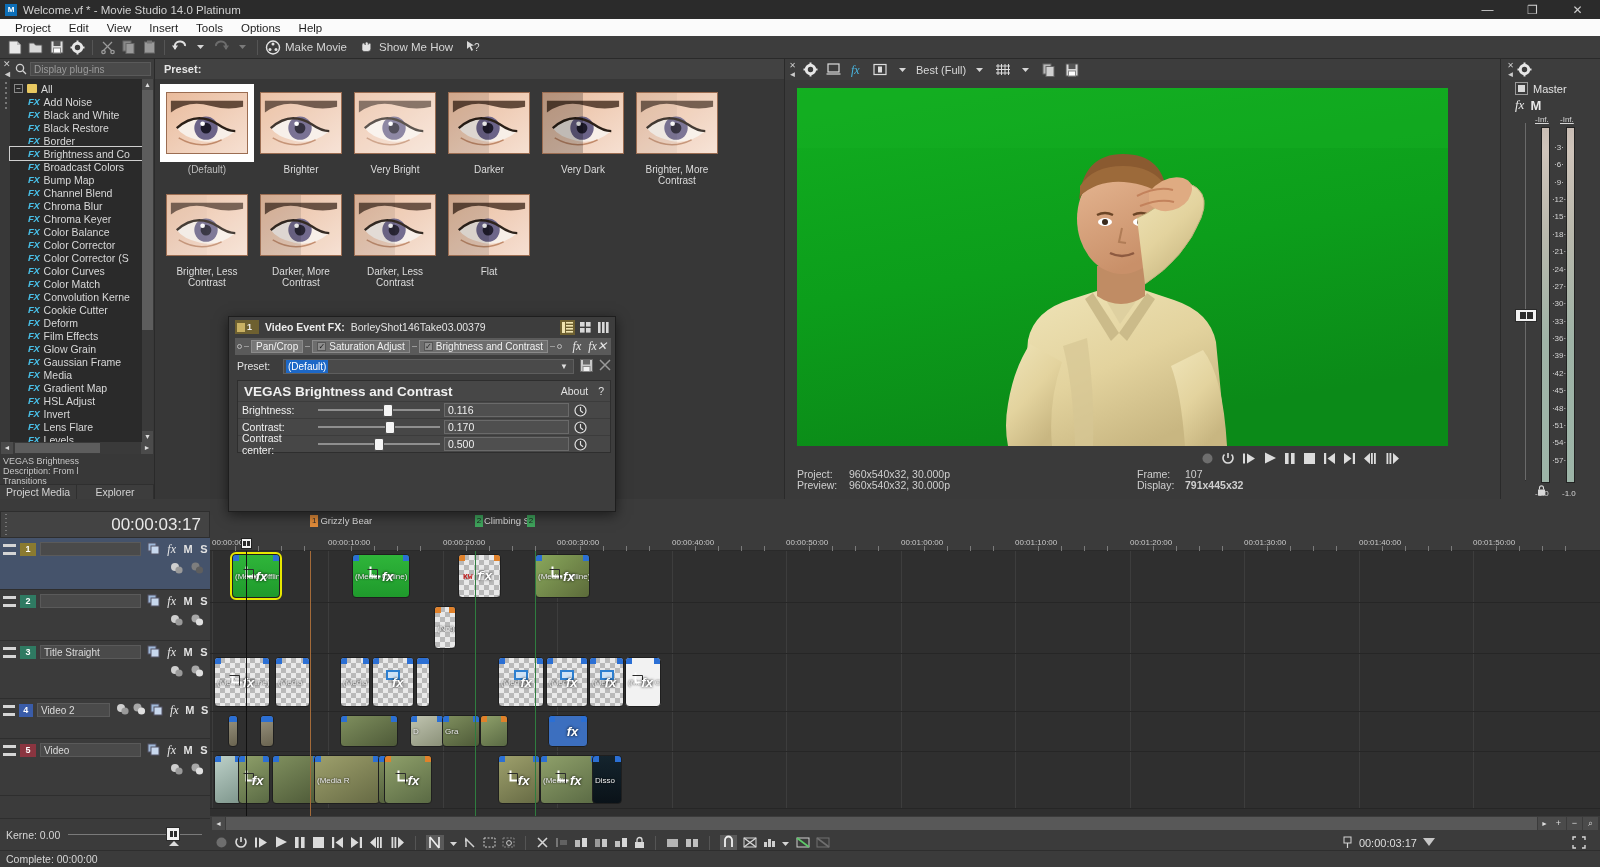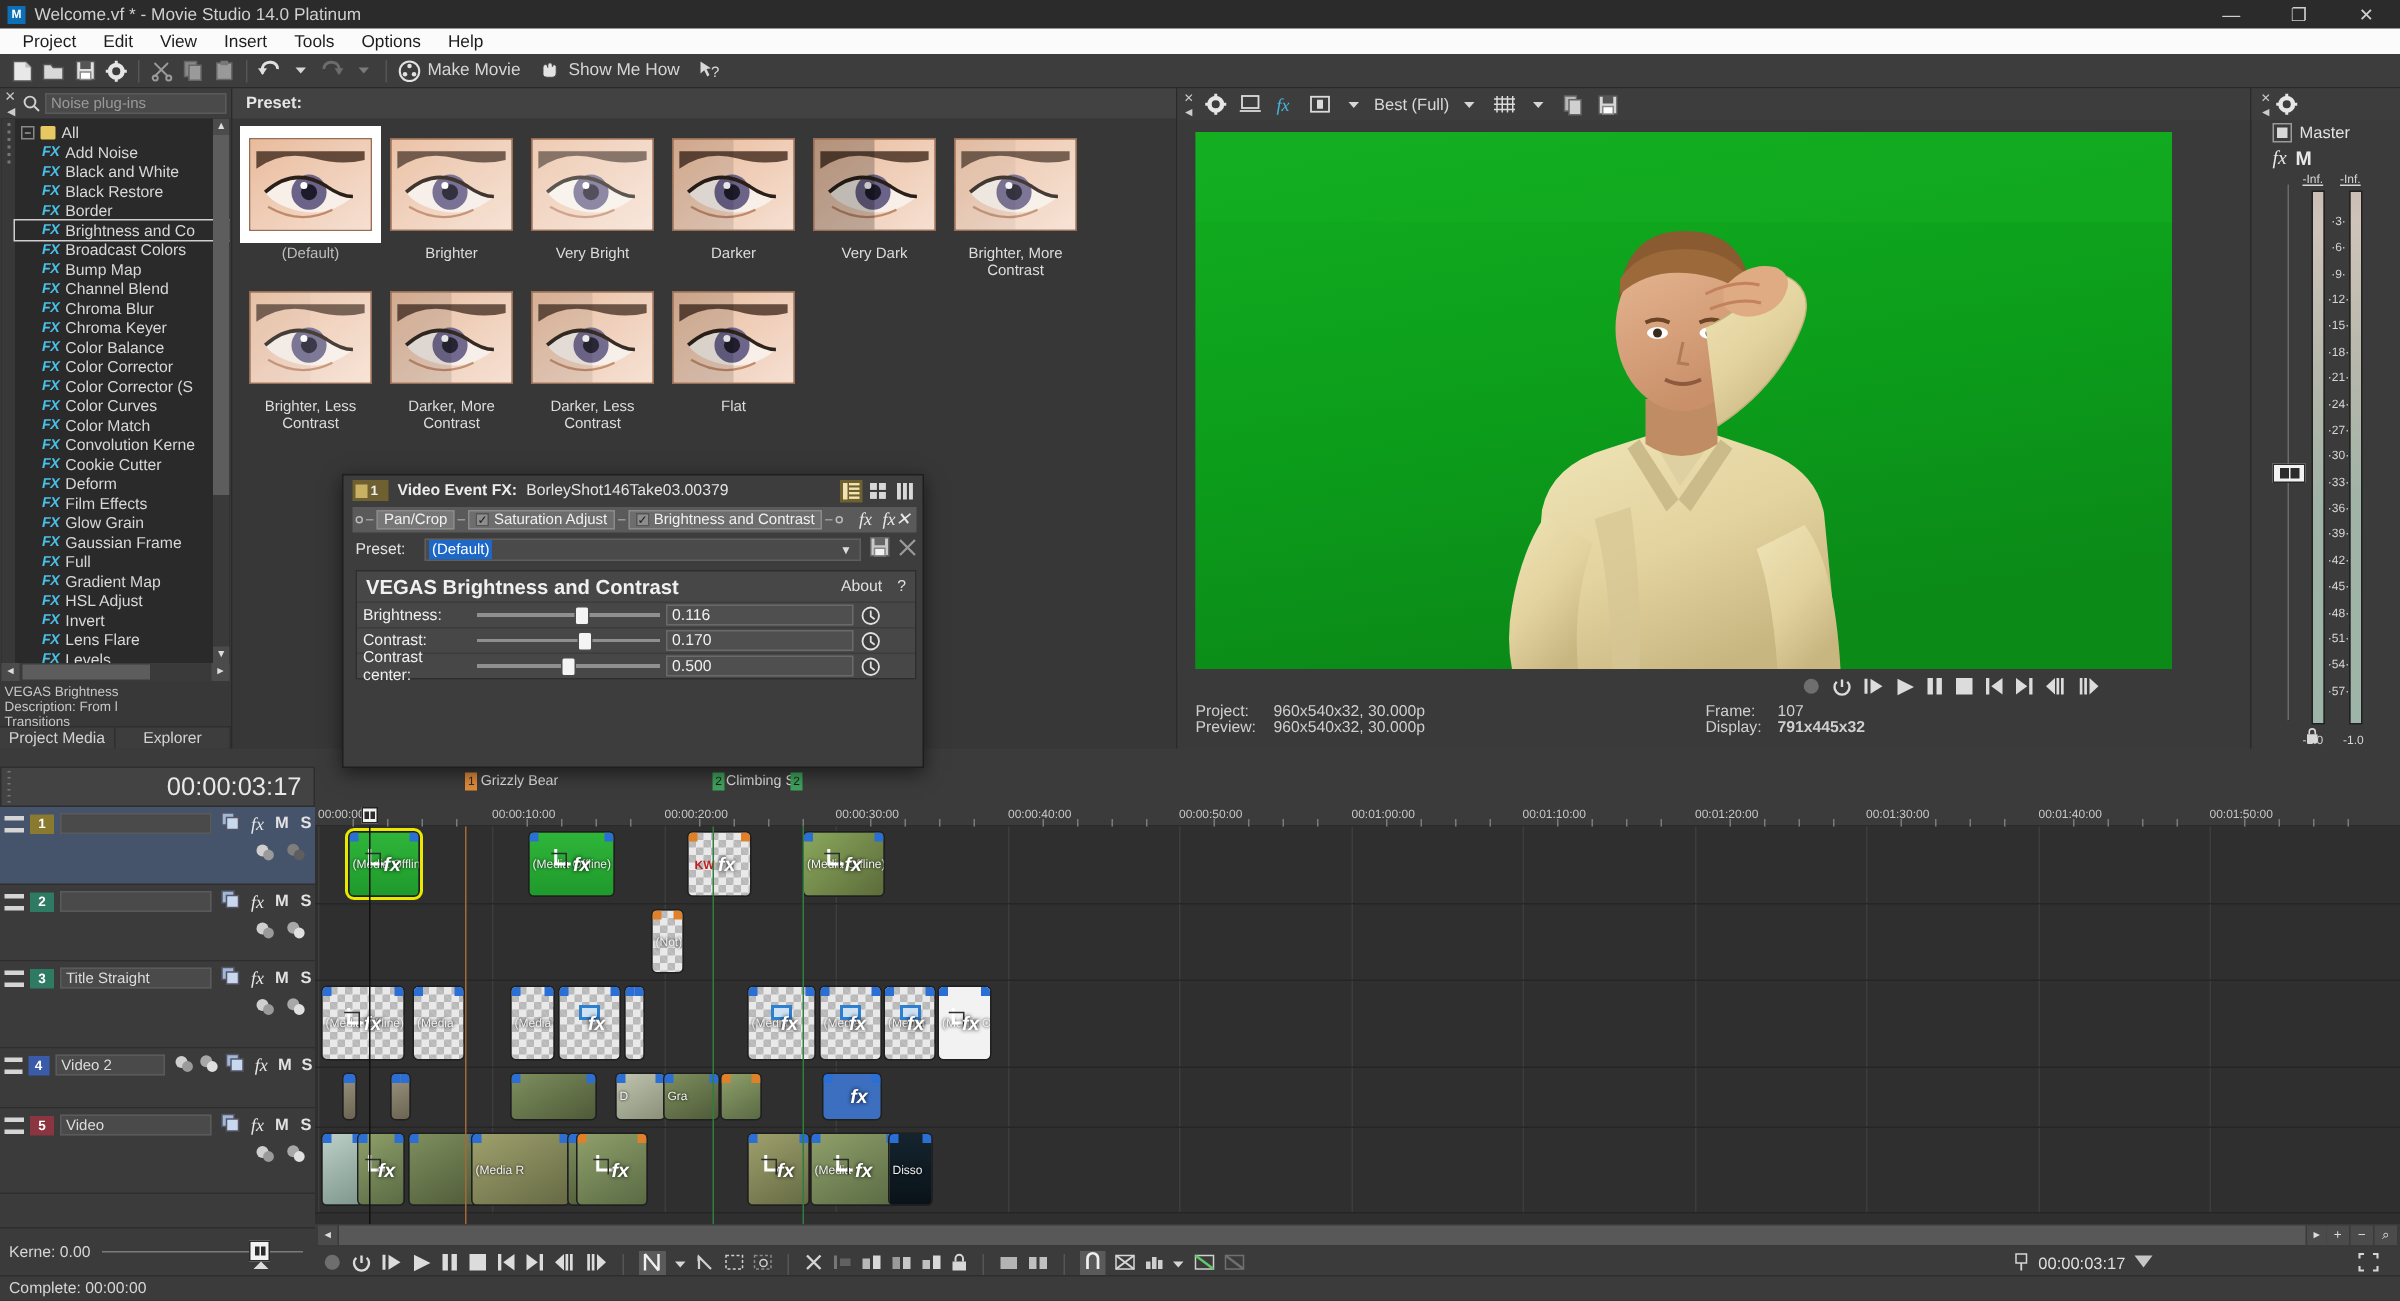--- a/index.html
+++ b/index.html
@@ -365,21 +365,21 @@
 
     <div class="leftpanel">
       <div class="lp-search">
         <div class="lp-x">✕<br>◄</div>
         <div style="width:13px;display:flex;align-items:center;justify-content:center">
           <svg width="12" height="12">
               <circle cx="5" cy="5" r="3.6" fill="none" stroke="#d0d0d0" stroke-width="1.3"></circle>
               <line x1="7.8" y1="7.8" x2="11" y2="11" stroke="#d0d0d0" stroke-width="1.3"></line>
             </svg>
         </div>
-        <div class="lp-searchbox">Noise plug-ins</div>
+        <div class="lp-searchbox">Display plug-ins</div>
       </div>
 
       <div class="lp-tree">
         <div class="lp-gripper">
           <i></i>
             <i></i>
             <i></i>
             <i></i>
             <i></i>
             <i></i>
@@ -470,21 +470,21 @@
               <div class="trow">
                 <span class="fx">FX</span>
                 <span>Glow Grain</span>
               </div>
               <div class="trow">
                 <span class="fx">FX</span>
                 <span>Gaussian Frame</span>
               </div>
               <div class="trow">
                 <span class="fx">FX</span>
-                <span>Full</span>
+                <span>Media</span>
               </div>
               <div class="trow">
                 <span class="fx">FX</span>
                 <span>Gradient Map</span>
               </div>
               <div class="trow">
                 <span class="fx">FX</span>
                 <span>HSL Adjust</span>
               </div>
               <div class="trow">
@@ -1334,21 +1334,21 @@
                 <span class="corner l"></span>
                 <span class="corner r"></span>
                 <span class="cl-label">(Media Offline)</span>
                 <span style="position:absolute;left:38%;top:46%;transform:translate(-50%,-50%)">
             <svg width="13" height="13">
                     <path d="M3 0 v10 h10" stroke="#fff" stroke-width="2" fill="none"></path>
                     <path d="M0 3 h10 v10" stroke="#2d2d2d" stroke-width="1" fill="none"></path>
                   </svg></span>
                 <span class="cl-fx" style="left:62%">fx</span>
               </div>
-              <div class="clip checker" style="left: 248px; width: 43px; top: 3px; height: 44px;">
+              <div class="clip checker" style="left: 248px; width: 43px; top: 3px; height: 44px; font-family: Liberation Mono, monospace;">
                 <span class="corner o l"></span>
                 <span class="corner o r"></span>
                 <span style="position:absolute;left:4px;top:40%;font-size:8px;color:#c02020;font-weight:bold">KW</span>
                 <span class="cl-fx" style="left:62%">fx</span>
               </div>
               <div class="clip" style="left: 325px; width: 55px; top: 3px; height: 44px; background: linear-gradient(135deg, rgb(138, 168, 92), rgb(92, 107, 58));">
                 <span class="corner l"></span>
                 <span class="corner r"></span>
                 <span class="cl-label">(Media Offline)</span>
                 <span style="position:absolute;left:38%;top:46%;transform:translate(-50%,-50%)">

